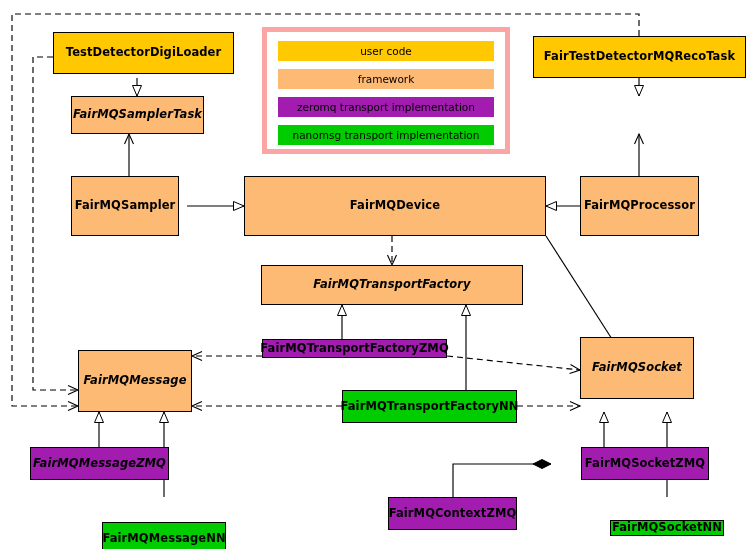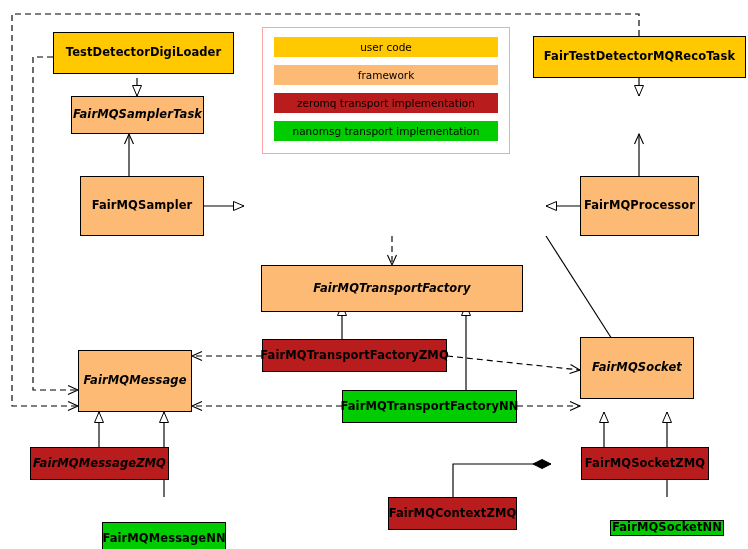--- a/index.html
+++ b/index.html
@@ -36,32 +36,32 @@
     color: #000000;
     line-height: 1.15;
     letter-spacing: 0.1px;
     z-index: 2;
   }
   .node.abstract {
     font-style: italic;
   }
   .fill-user { background: #FFC800; }
   .fill-framework { background: #fdba74; }
-  .fill-zmq { background: #b91c1c; }
+  .fill-zmq { background: #a21caf; }
   .fill-nn { background: #00CC00; }
 
   #legend-box {
     position: absolute;
     left: 262px;
     top: 27px;
     width: 248px;
     height: 127px;
     box-sizing: border-box;
     background: #ffffff;
-    border: 1px solid #fca5a5;
+    border: 5px solid #fca5a5;
     z-index: 3;
     padding: 9px 11px;
   }
   .legend-row {
     height: 20px;
     margin-bottom: 8px;
     display: flex;
     align-items: center;
     justify-content: center;
     font-size: 10.5px;
@@ -149,31 +149,32 @@
     </div>
     <div class="legend-row fill-nn">
       <span>nanomsg transport implementation</span>
     </div>
   </div>
 
   <div class="node fill-user" style="left:53px;  top:32px;  width:181px; height:42px;">TestDetectorDigiLoader</div>
 
   <div class="node fill-framework abstract" style="left:71px; top:96px; width:133px; height:38px;">FairMQSamplerTask</div>
 
-  <div class="node fill-framework" style="left:80px; top:176px; width:124px; height:60px;">FairMQSampler</div>
+  <div class="node fill-framework" style="left:71px; top:176px; width:108px; height:60px;">FairMQSampler</div>
 
+  <div class="node fill-framework" style="left:244px; top:176px; width:302px; height:60px;">FairMQDevice</div>
 
   <div class="node fill-framework" style="left:580px; top:176px; width:119px; height:60px;">FairMQProcessor</div>
 
 
   <div class="node fill-user" style="left:533px; top:36px; width:213px; height:42px;">FairTestDetectorMQRecoTask</div>
 
-  <div class="node fill-framework abstract" style="left:261px; top:265px; width:262px; height:47px;">FairMQTransportFactory</div>
+  <div class="node fill-framework abstract" style="left:261px; top:265px; width:262px; height:40px;">FairMQTransportFactory</div>
 
-  <div class="node fill-zmq" style="left:262px; top:339px; width:185px; height:33px;">FairMQTransportFactoryZMQ</div>
+  <div class="node fill-zmq" style="left:262px; top:339px; width:185px; height:19px;">FairMQTransportFactoryZMQ</div>
 
   <div class="node fill-nn" style="left:342px; top:390px; width:175px; height:33px;">FairMQTransportFactoryNN</div>
 
   <div class="node fill-framework abstract" style="left:78px; top:350px; width:114px; height:62px;">FairMQMessage</div>
 
   <div class="node fill-framework abstract" style="left:580px; top:337px; width:114px; height:62px;">FairMQSocket</div>
 
   <div class="node fill-zmq" style="left:30px; top:447px; width:139px; height:33px;font-style:italic;">FairMQMessageZMQ</div>
 
   <div class="node fill-nn" style="left:102px; top:497px; width:124px; height:33px;margin-top:25px;">FairMQMessageNN</div>

